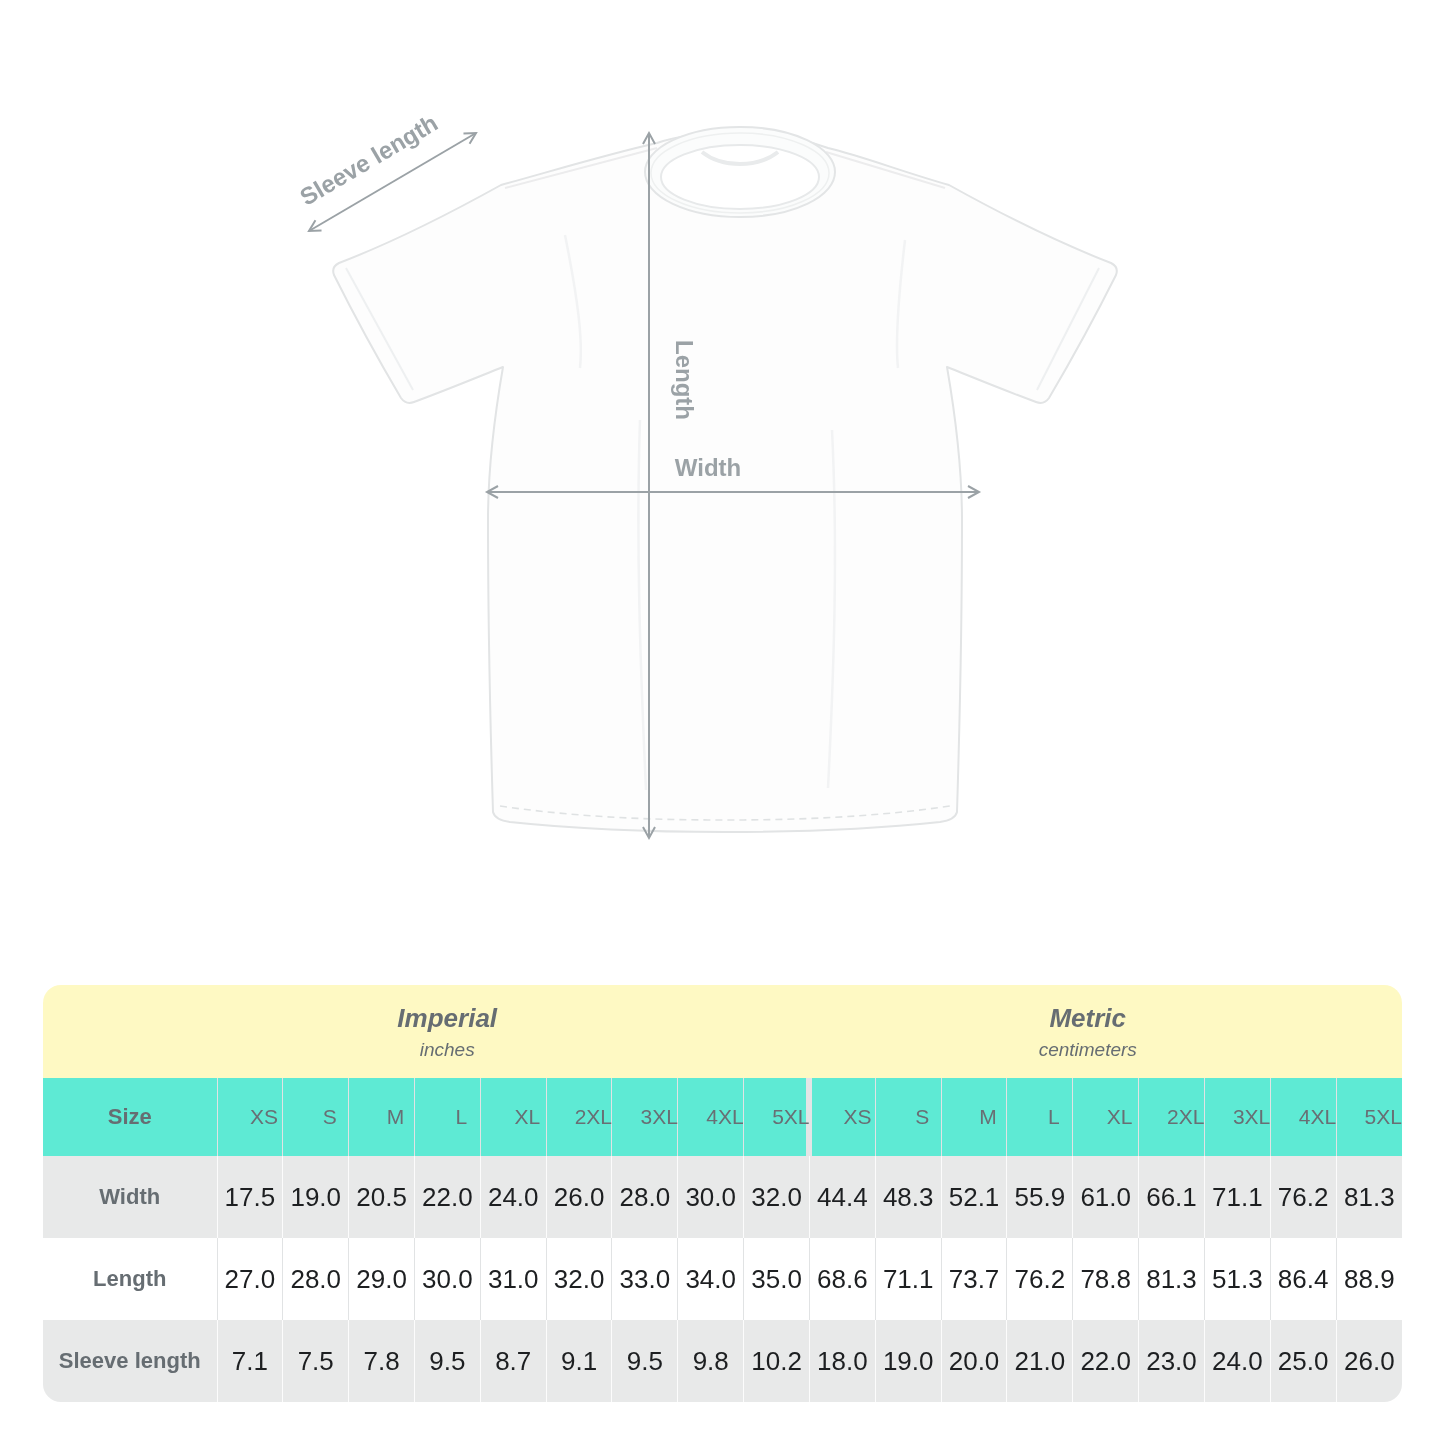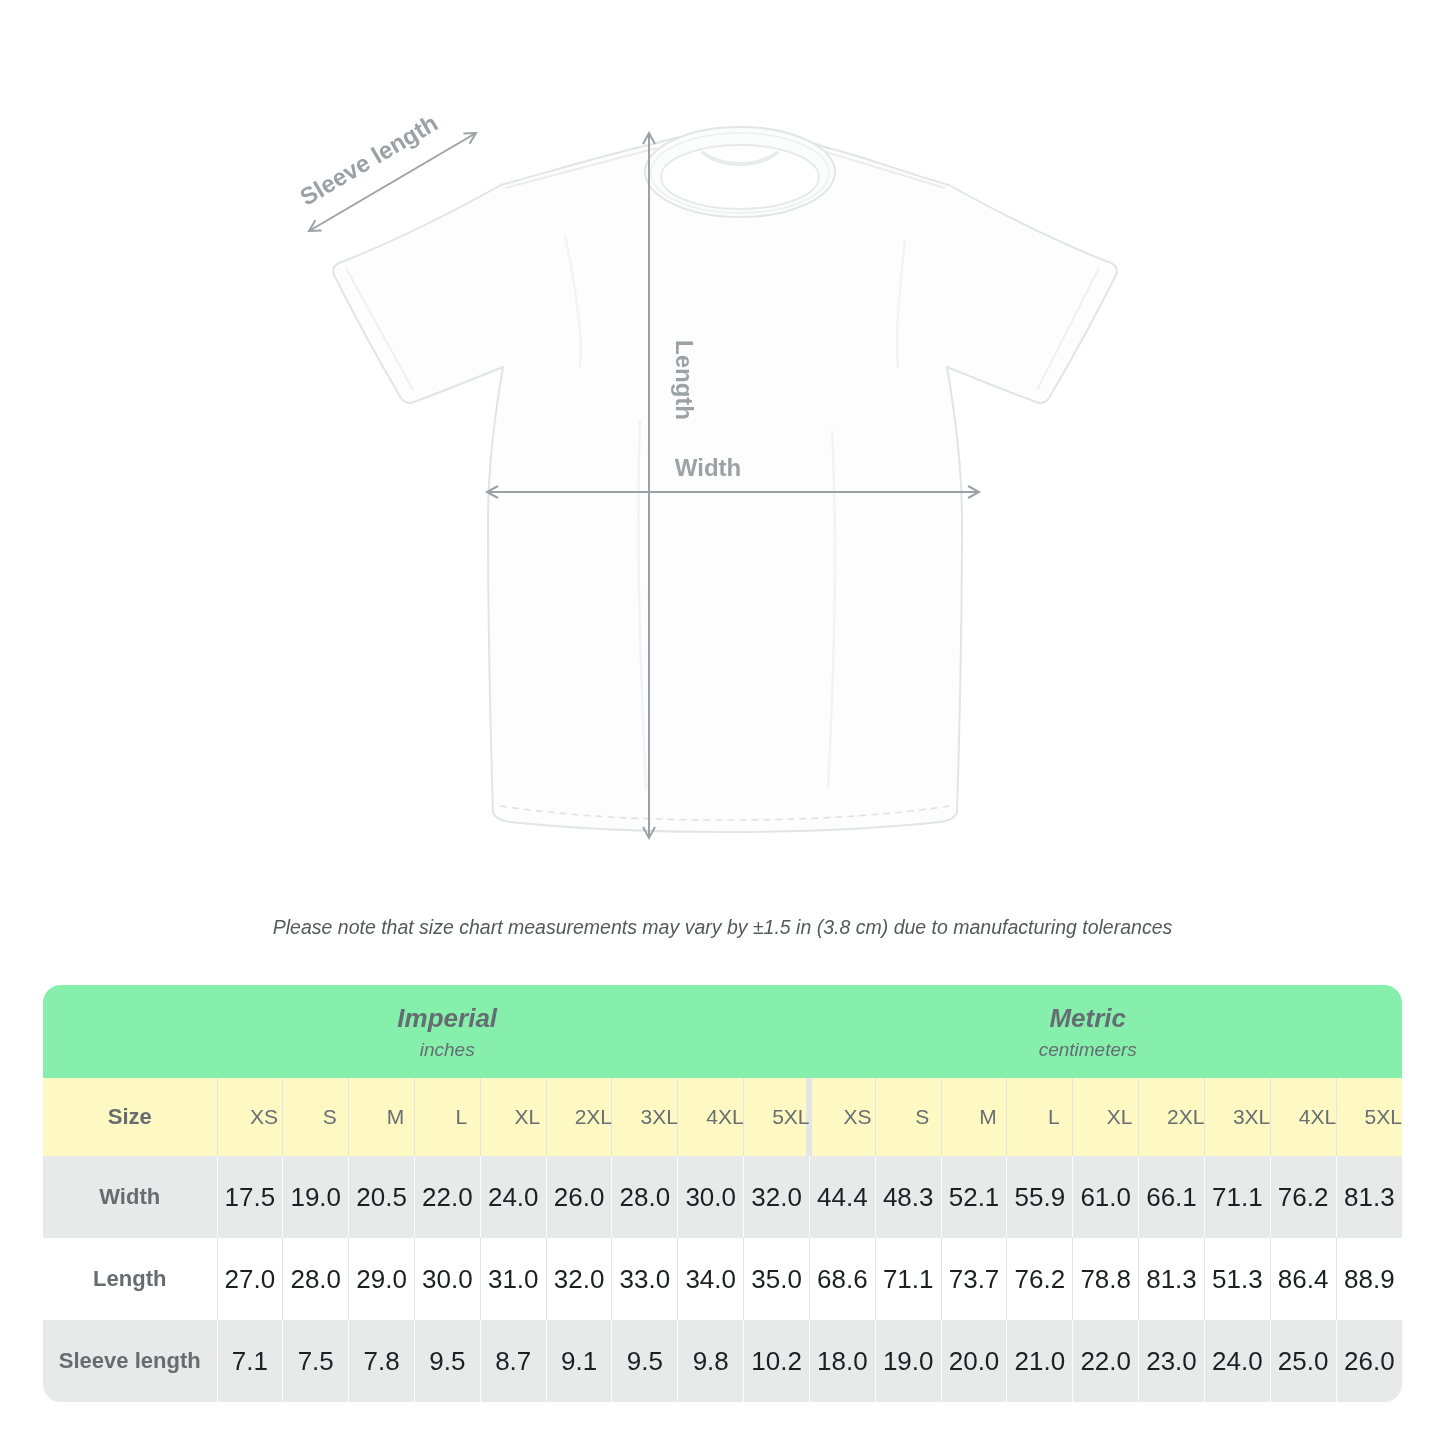--- a/index.html
+++ b/index.html
@@ -18,26 +18,26 @@
     position:absolute; left:0; top:916px; width:1445px; text-align:center;
     font-size:19.5px; font-style:italic; color:#54595d;
   }
   
   .table-wrap {
     position:absolute; left:43px; top:985px; width:1359px;
     border-radius:18px; overflow:hidden;
   }
   table.t { border-collapse:collapse; table-layout:fixed; width:100%; }
   td { text-align:center; vertical-align:middle; padding:0; }
-  tr.band td { background:#86efac; height:93px; }
+  tr.band td { background:#fef9c3; height:93px; }
   td.band-imperial { padding-left:42px; }
   td.band-metric  { padding-right:36px; }
   .g-title { font-style:italic; font-weight:bold; font-size:26px; color:#666d72; }
   .g-sub   { font-style:italic; font-size:19px; color:#666d72; margin-top:5px; }
-  tr.szrow   { background:#fef9c3; height:78px; }
+  tr.szrow   { background:#5eead4; height:78px; }
   tr.r-gray  { background:#e8e9e9; height:82px; }
   tr.r-white { background:#ffffff; height:82px; }
   tr.szrow  td:not(:first-child),
   tr.r-white td:not(:first-child) { border-left:1px solid #e1e3e4; }
   tr.r-gray td:not(:first-child)  { border-left:1px solid rgba(255,255,255,.85); }
   tr.szrow td.mfirst { border-left:6px solid #e3e5e6; }
   .lbl { font-weight:bold; font-size:22px; color:#666d72; }
   .szh { font-weight:normal; font-size:21px; color:#686f74;padding-left:28px; }
   .val { font-size:26px; color:#1d1f21; }
 </style>
@@ -99,21 +99,20 @@
       <line x1="649" y1="133" x2="649" y2="838" marker-start="url(#arr)" marker-end="url(#arr)"></line>
       <line x1="487" y1="492" x2="979" y2="492" marker-start="url(#arr)" marker-end="url(#arr)"></line>
       <line x1="309" y1="231" x2="476" y2="133" marker-start="url(#arr)" marker-end="url(#arr)"></line>
     </g>
 
     <text transform="translate(373,167) rotate(-30.5)" text-anchor="middle" font-size="24" font-weight="bold" fill="#9ba2a6">Sleeve length</text>
     <text transform="translate(676,380) rotate(90)" text-anchor="middle" font-size="24" font-weight="bold" fill="#9ba2a6">Length</text>
     <text x="708" y="476" text-anchor="middle" font-size="24" font-weight="bold" fill="#9ba2a6">Width</text>
   </svg>
 
-  <div class="chart-note">Please note that size chart measurements may vary by ±1.5 in (3.8 cm) due to manufacturing tolerances</div>
 
   <div class="table-wrap">
     <table class="t">
       <colgroup>
         <col style="width:174px">
         <col>
           <col>
           <col>
           <col>
           <col>

